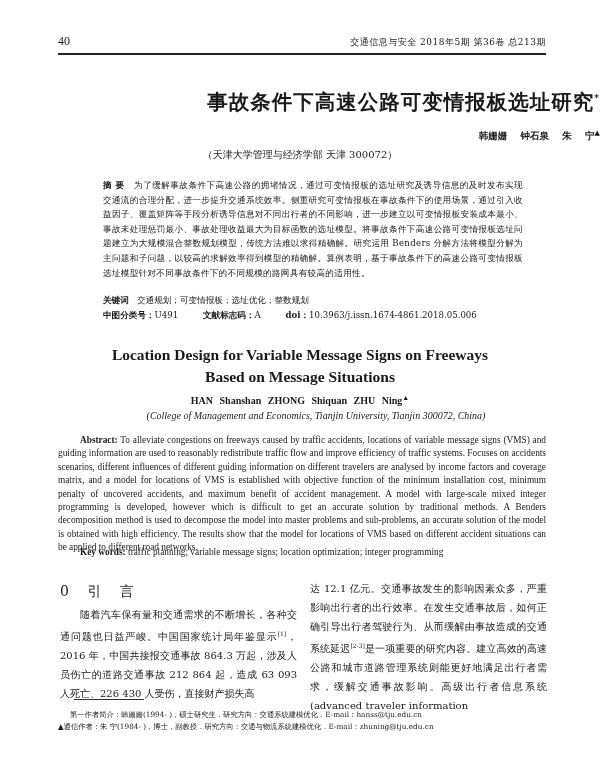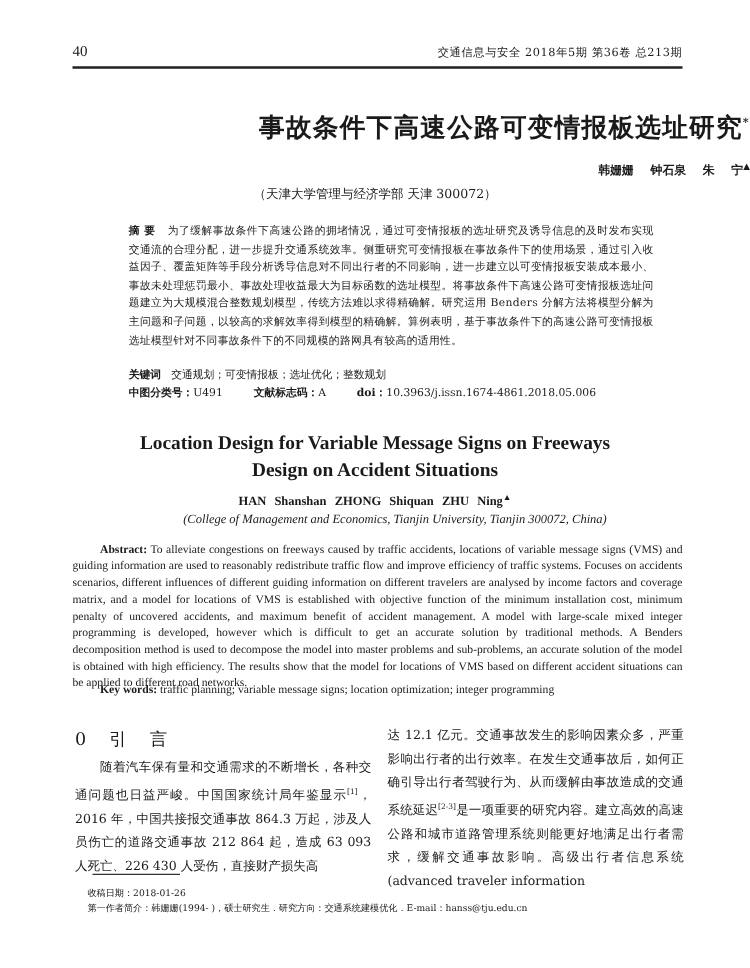--- a/index.html
+++ b/index.html
@@ -72,21 +72,21 @@
   <span>交通规划；可变情报板；选址优化；整数规划</span>
 </div>
 <div class="abs zh-class">
   <span><b>中图分类号：</b><i style="font-style:normal">U491</i></span>
   <span><b>文献标志码：</b><i style="font-style:normal">A</i></span>
   <span><b>doi：</b><i style="font-style:normal">10.3963/j.issn.1674-4861.2018.05.006</i></span>
 </div>
 
 <div class="abs en-title">
   <div>Location Design for Variable Message Signs on Freeways</div>
-  <div>Design on Accident Situations</div>
+  <div>Based on Message Situations</div>
 </div>
 <div class="abs en-authors">
   <span>HAN Shanshan   ZHONG Shiquan   ZHU Ning</span><sup>▲</sup>
 </div>
 <div class="abs en-affil">(College of Management and Economics, Tianjin University, Tianjin 300072, China)</div>
 
 <div class="abs en-abstract">
   <b>Abstract:</b>
   <span>To alleviate congestions on freeways caused by traffic accidents, locations of variable message signs (VMS) and guiding information are used to reasonably redistribute traffic flow and improve efficiency of traffic systems. Focuses on accidents scenarios, different influences of different guiding information on different travelers are analysed by income factors and coverage matrix, and a model for locations of VMS is established with objective function of the minimum installation cost, minimum penalty of uncovered accidents, and maximum benefit of accident management. A model with large-scale mixed integer programming is developed, however which is difficult to get an accurate solution by traditional methods. A Benders decomposition method is used to decompose the model into master problems and sub-problems, an accurate solution of the model is obtained with high efficiency. The results show that the model for locations of VMS based on different accident situations can be applied to different road networks.</span>
 </div>
@@ -102,15 +102,15 @@
 
 <div class="abs col-left">
   <span>随着汽车保有量和交通需求的不断增长，各种交通问题也日益严峻。中国国家统计局年鉴显示</span><span class="ref">[1]</span><span>，2016 年，中国共接报交通事故 864.3 万起，涉及人员伤亡的道路交通事故 212 864 起，造成 63 093 人死亡、226 430 人受伤，直接财产损失高</span>
 </div>
 <div class="abs col-right">
   <span>达 12.1 亿元。交通事故发生的影响因素众多，严重影响出行者的出行效率。在发生交通事故后，如何正确引导出行者驾驶行为、从而缓解由事故造成的交通系统延迟</span><span class="ref">[2-3]</span><span>是一项重要的研究内容。建立高效的高速公路和城市道路管理系统则能更好地满足出行者需求，缓解交通事故影响。高级出行者信息系统(advanced traveler information</span>
 </div>
 
 <div class="abs foot-rule"></div>
 <div class="abs footnotes">
-  <div class="fn-indent">收稿日期：2018-01-26</div>
   <div class="fn-indent">第一作者简介：韩姗姗(1994- )，硕士研究生．研究方向：交通系统建模优化．E-mail：hanss@tju.edu.cn</div>
+  <div>▲通信作者：朱  宁(1984- )，博士，副教授．研究方向：交通与物流系统建模优化．E-mail：zhuning@tju.edu.cn</div>
 </div>
 
 </body></html>

